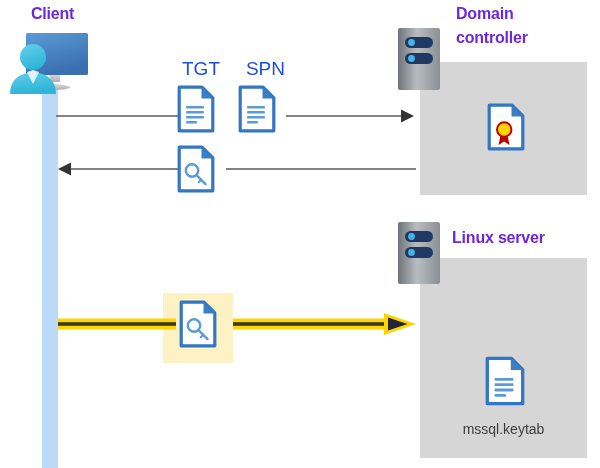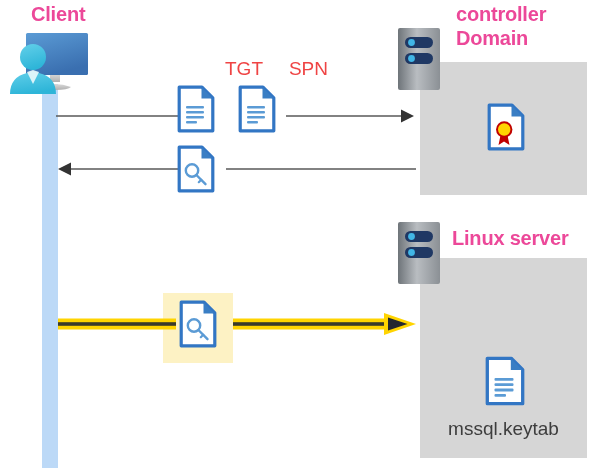--- a/index.html
+++ b/index.html
@@ -10,34 +10,33 @@
     position:relative;
     overflow:hidden;
     -webkit-font-smoothing:antialiased;
   }
   .stage{position:absolute;left:0;top:0;width:600px;height:468px;}
   .abs{position:absolute;}
 
   
   .title-bold{
     font-weight:bold;
-    color:#ec4899;
-    font-size:20px;
+    color:#6d28d9;
+    font-size:16px;
     line-height:24px;
     letter-spacing:-0.2px;
   }
   .label-plain{
-    color:#ef4444;
+    color:#1d4ed8;
     font-size:19px;
     line-height:22px;
-    margin-left:43px;
   }
   .file-label{
     color:#3d3d3d;
-    font-size:19px;
+    font-size:14px;
     line-height:22px;
   }
 
   
   .lifeline{
     background:#bcd9f7;
   }
 
   
   .panel{background:#d6d6d6;}
@@ -171,22 +170,22 @@
         <circle cx="15" cy="25.5" r="6.2"></circle>
         <path d="M19.4 30 L28.5 39.2" stroke-linecap="round"></path>
         <path d="M24.2 34.8 L21.8 37.2" stroke-linecap="round" stroke-width="2.2"></path>
       </g>
     </svg>
   </div>
 
   <div class="abs panel" style="left:420px;top:62px;width:167px;height:133px;"></div>
 
   <div class="abs title-bold" style="left:456px;top:2px;width:140px;">
+    <div>Domain</div>
     <div>controller</div>
-    <div>Domain</div>
   </div>
 
   <div class="abs" style="left:398px;top:28px;width:42px;height:62px;">
     <svg width="42" height="62" viewBox="0 0 42 62">
       <defs>
         <linearGradient id="rackGrad" x1="0" y1="0" x2="1" y2="0">
           <stop offset="0%" stop-color="#6e7479"></stop>
           <stop offset="45%" stop-color="#b9bdc1"></stop>
           <stop offset="100%" stop-color="#8b9095"></stop>
         </linearGradient>

